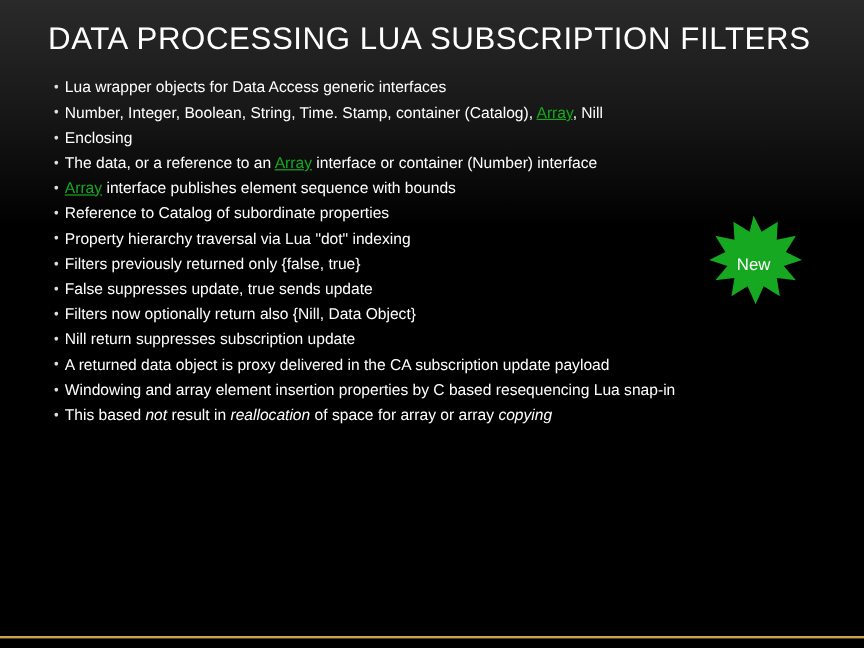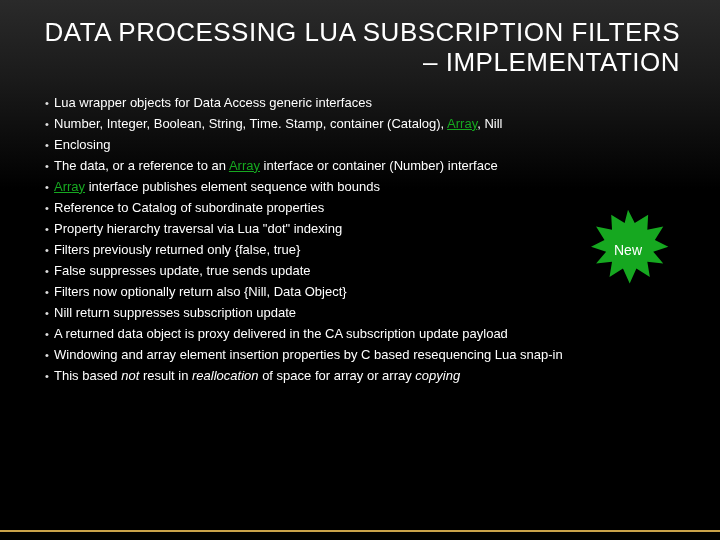--- a/index.html
+++ b/index.html
@@ -20,21 +20,20 @@
     box-sizing: border-box;
     padding: 18px 40px 20px 40px;
   }
   .title {
     font-size: 26px;
     line-height: 1.15;
     font-weight: normal;
     letter-spacing: 0.5px;
     color: #fff;
     margin: 0 0 16px 0;
-    text-align: right;
   }
   .content {
     font-size: 13px;
     line-height: 1.45;
     color: #fff;
     position: relative;
   }
   .l1 { margin-left: 0px; }
   .l2 { margin-left: 40px; }
   .l3 { margin-left: 80px; }
@@ -83,21 +82,20 @@
     background: #c9a24a;
   }
 </style>
 </head>
 <body>
 
 <div class="slide">
 
   <h1 class="title">
     <span>DATA PROCESSING LUA SUBSCRIPTION FILTERS</span><br>
-    <span>– IMPLEMENTATION</span>
   </h1>
 
   <div class="content">
 
     <div class="row l1">
       <div class="bullet">•</div>
       <div class="txt">Lua wrapper objects for Data Access generic interfaces</div>
     </div>
 
     <div class="row l2">

